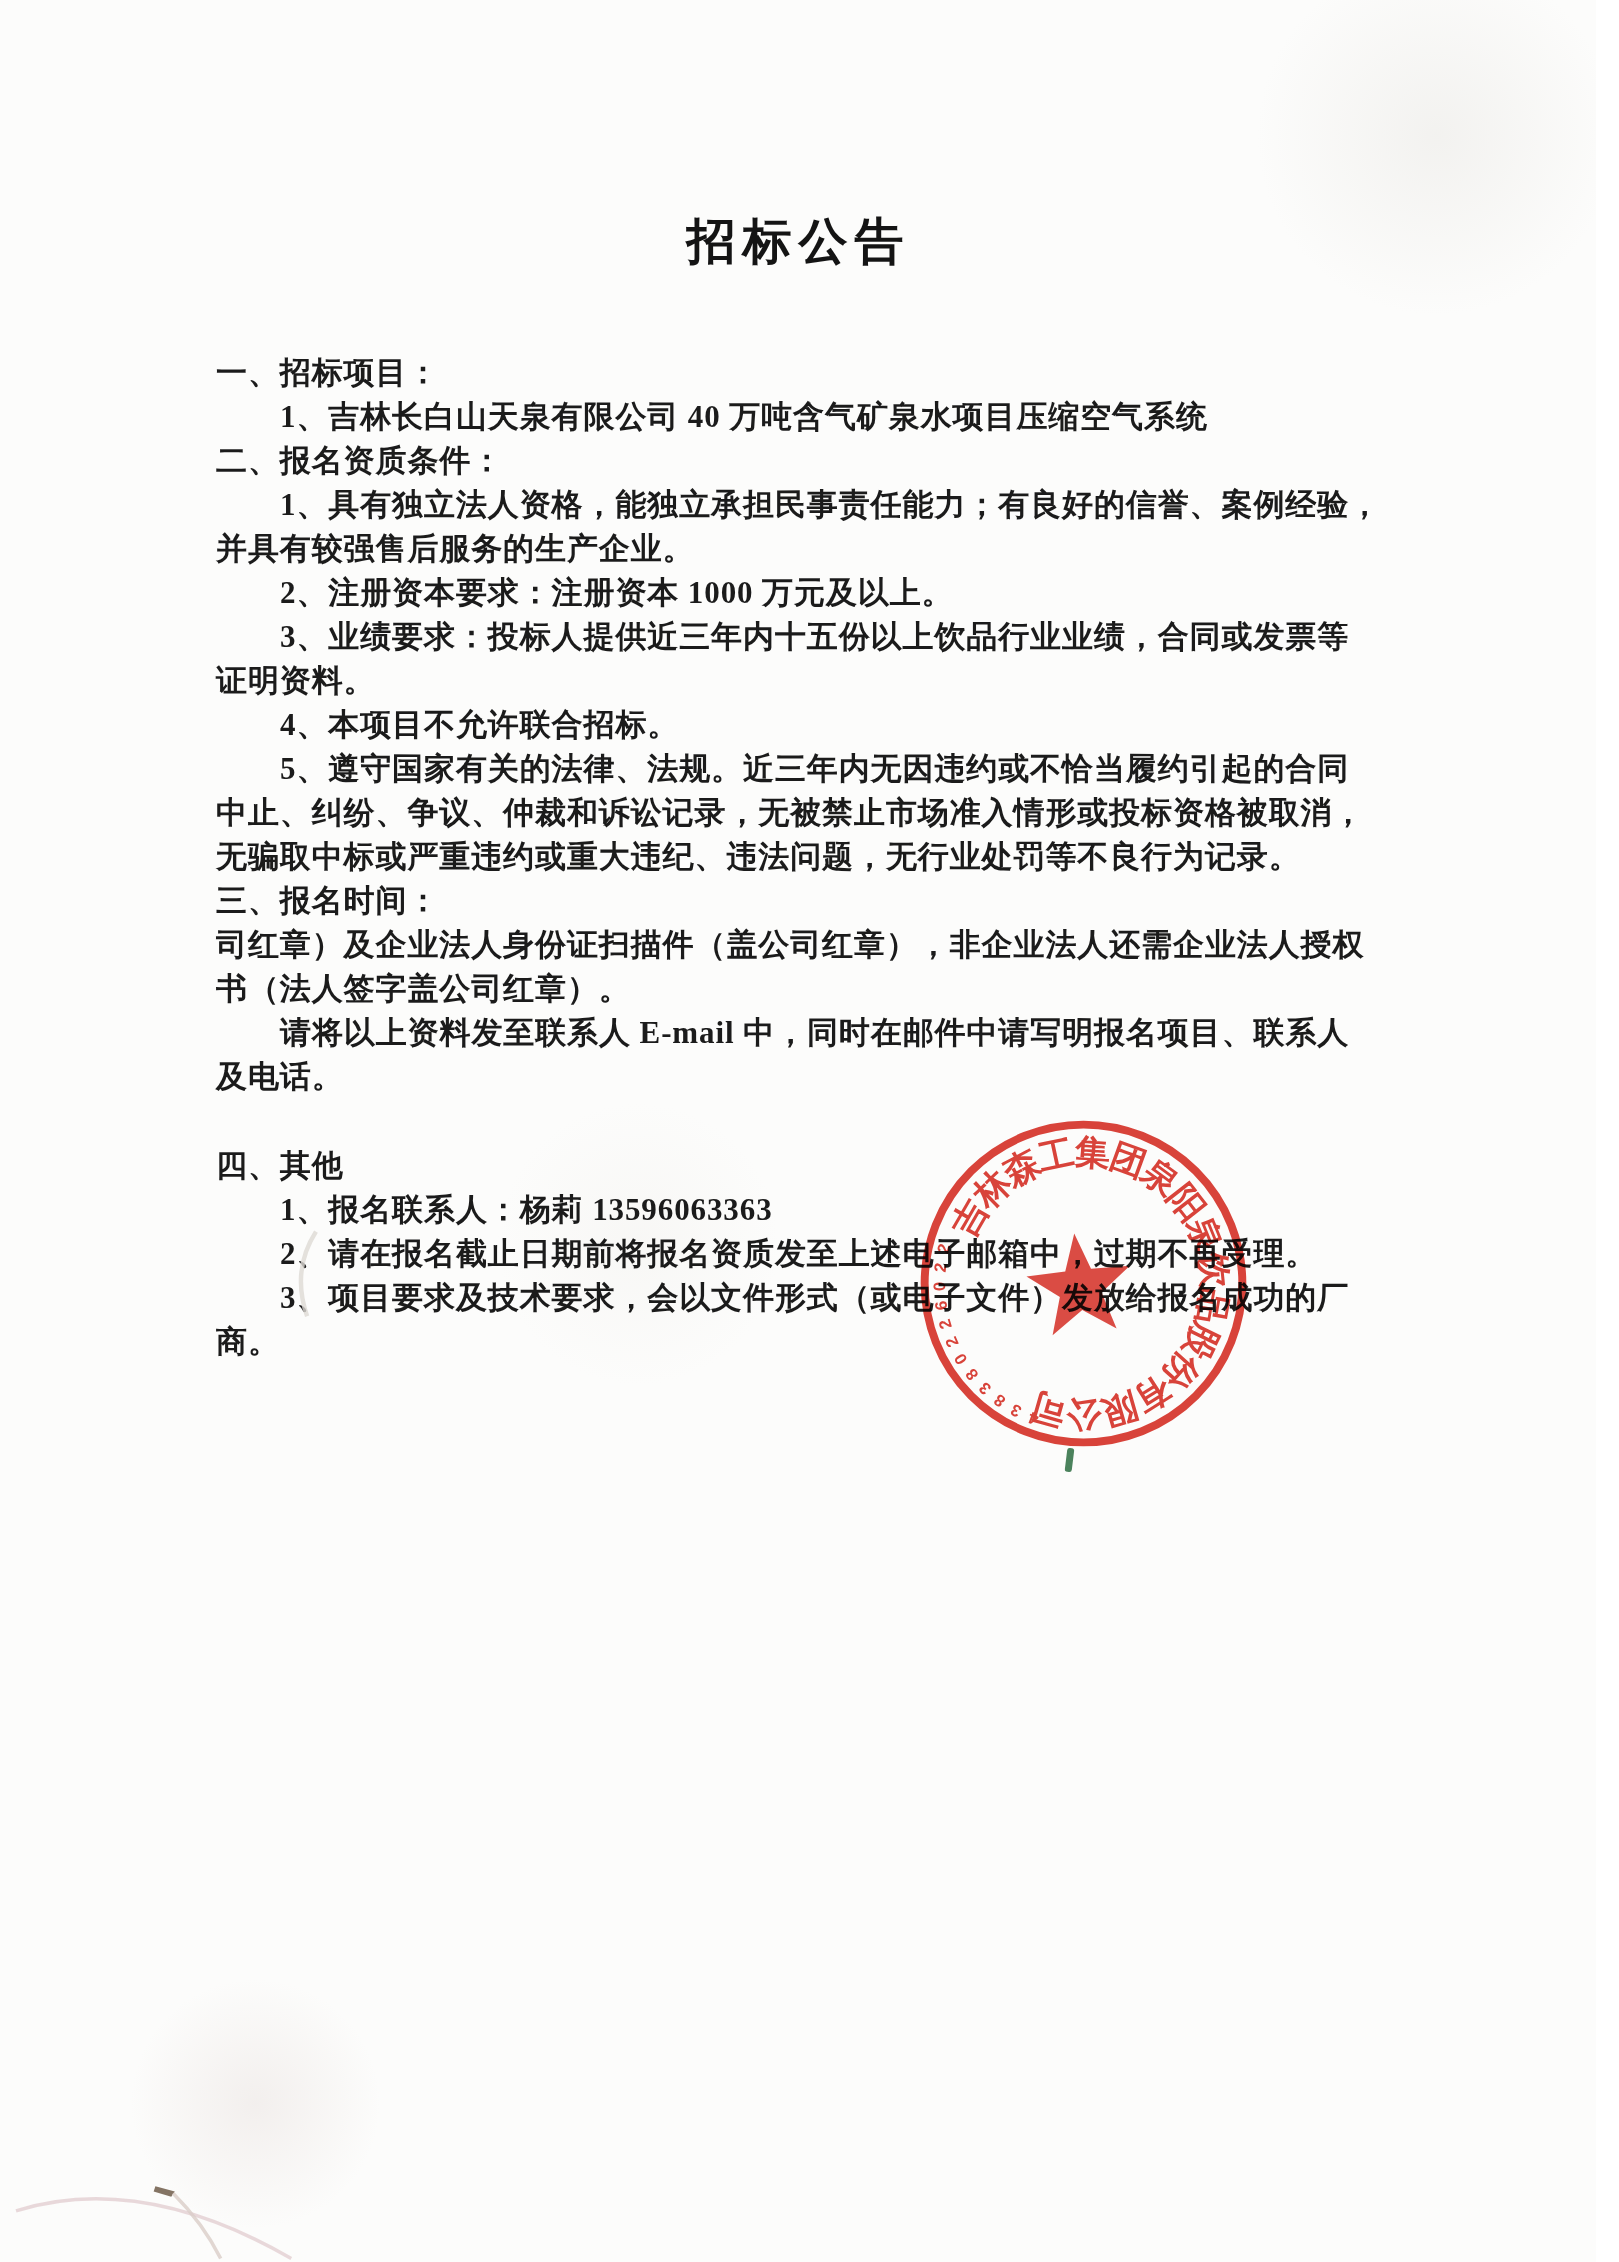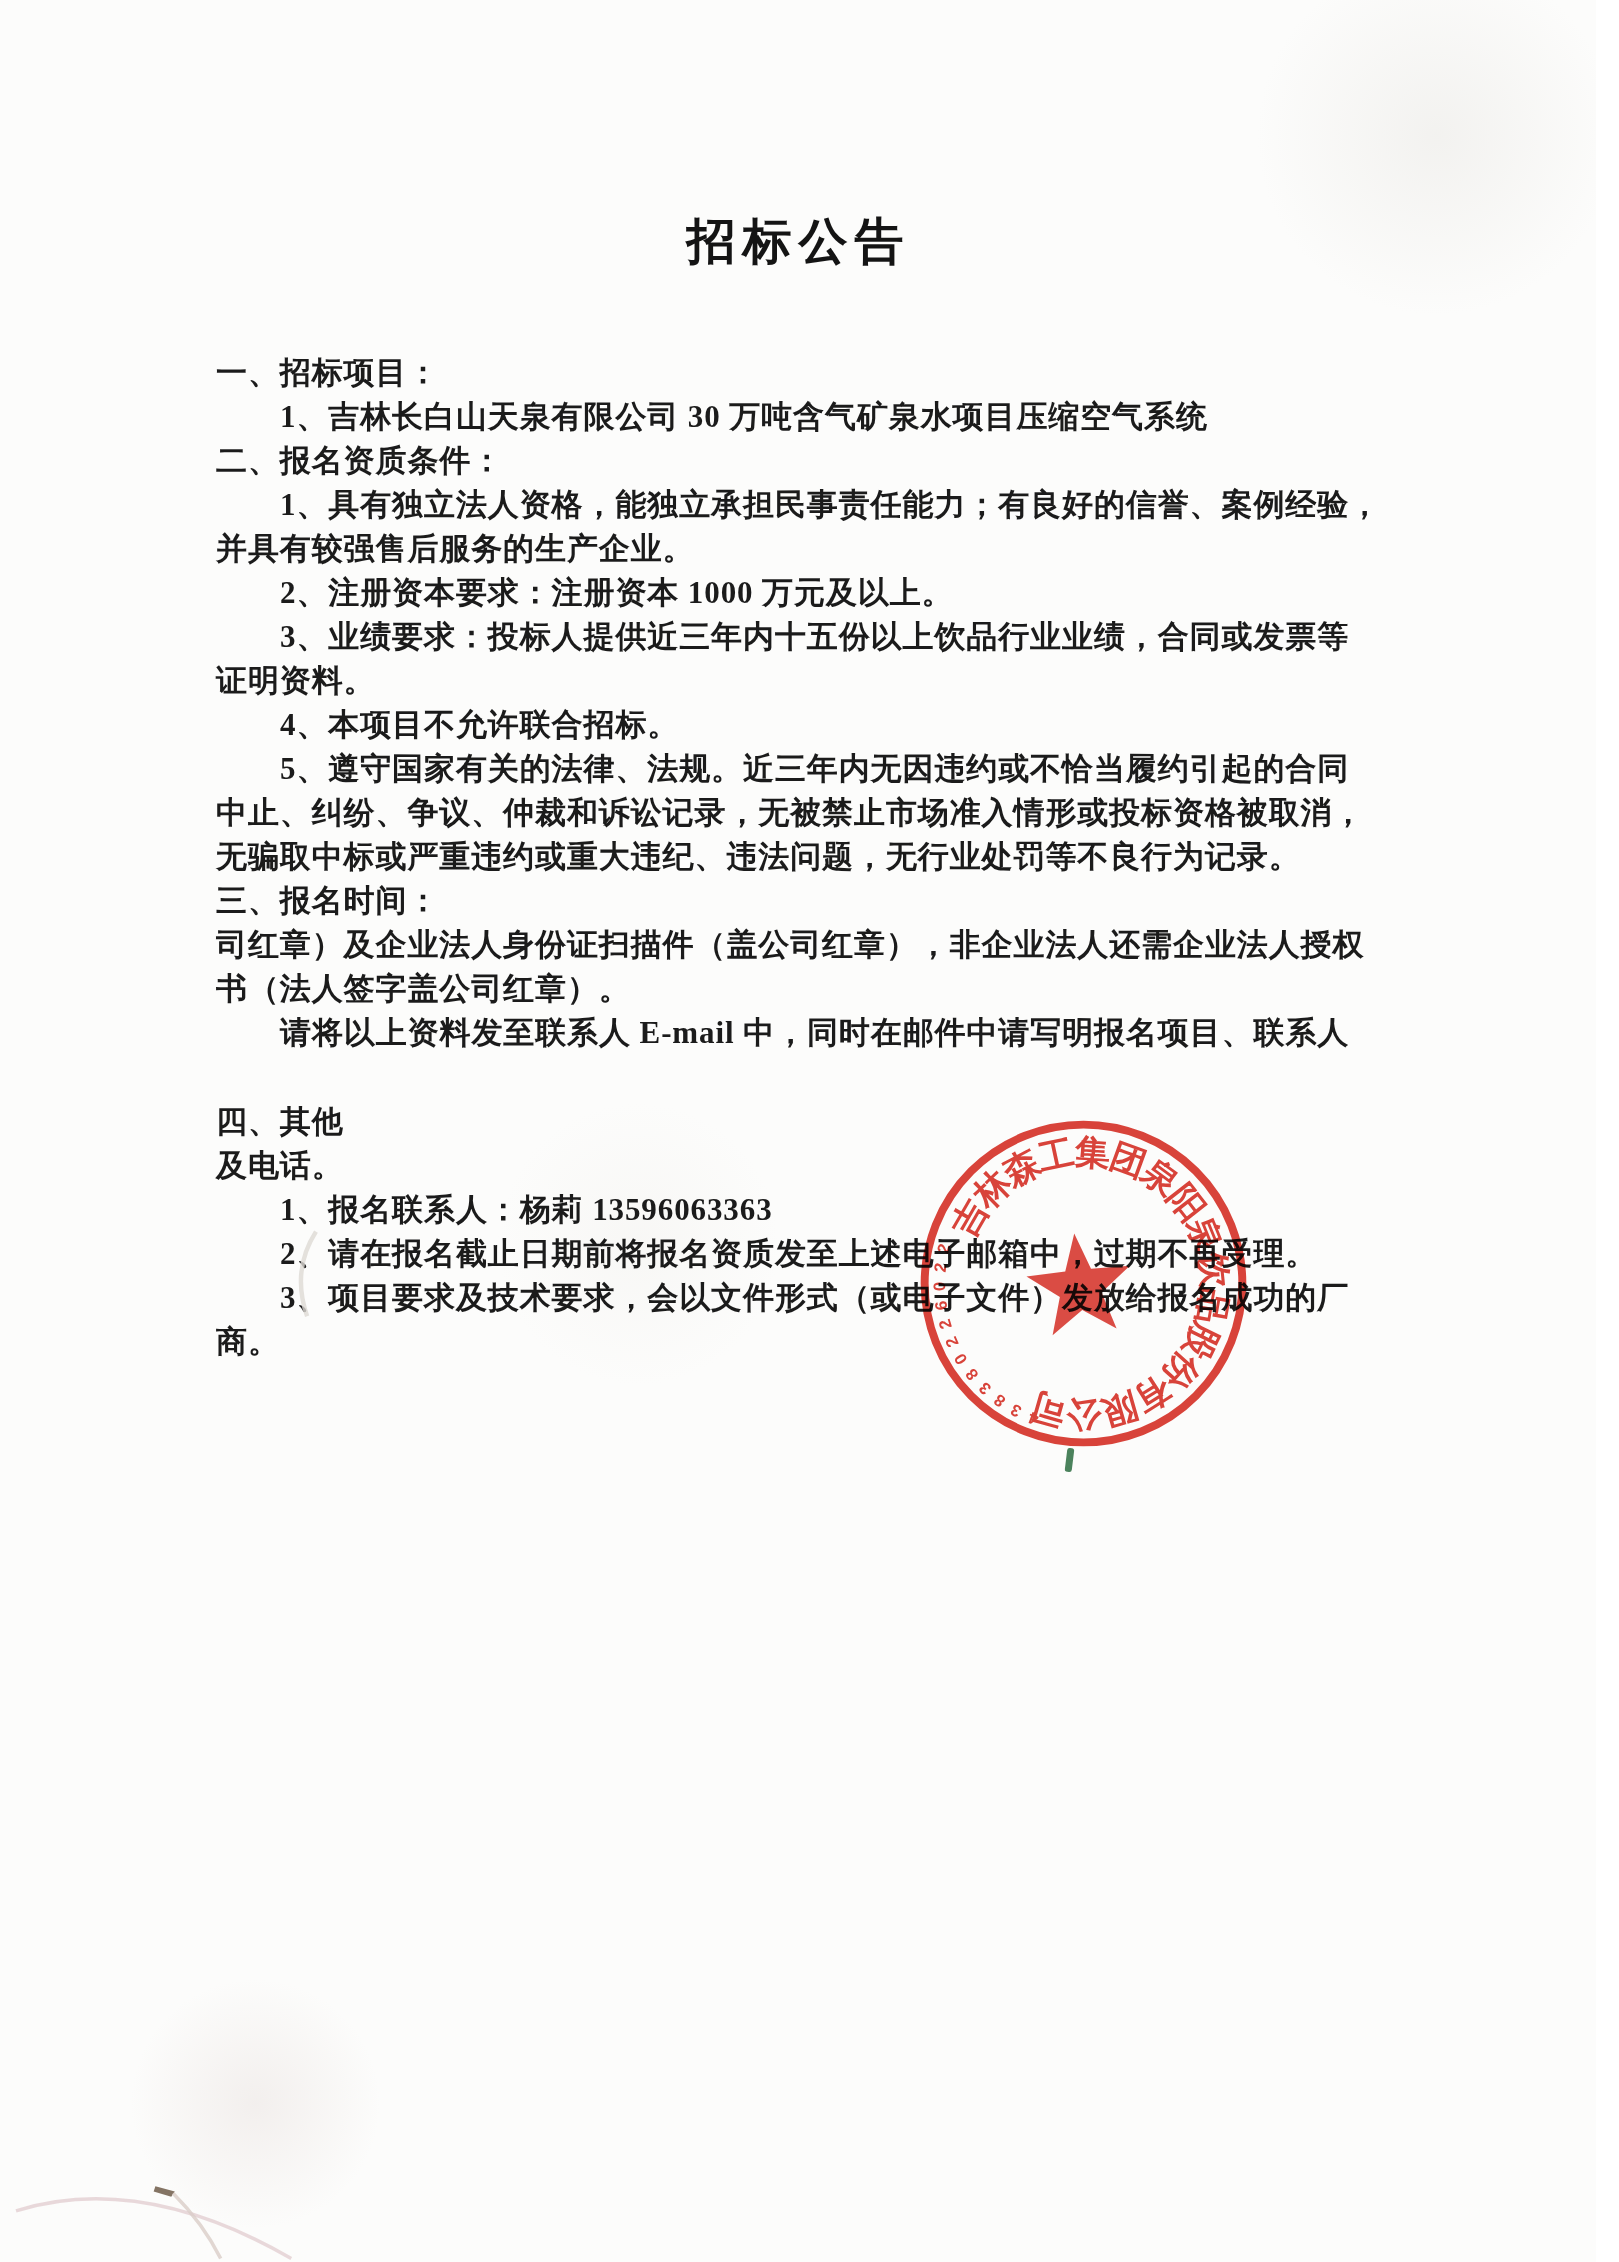--- a/index.html
+++ b/index.html
@@ -61,37 +61,37 @@
 </style>
 </head>
 <body>
 
 <div class="page">
 
   <div class="title">招标公告</div>
 
   <div class="body-text">
     <div class="line l0">一、招标项目：</div>
-    <div class="line l1">1、吉林长白山天泉有限公司 30 万吨含气矿泉水项目压缩空气系统</div>
+    <div class="line l1">1、吉林长白山天泉有限公司 40 万吨含气矿泉水项目压缩空气系统</div>
     <div class="line l0">二、报名资质条件：</div>
     <div class="line l1">1、具有独立法人资格，能独立承担民事责任能力；有良好的信誉、案例经验，</div>
     <div class="line l0">并具有较强售后服务的生产企业。</div>
     <div class="line l1">2、注册资本要求：注册资本 1000 万元及以上。</div>
     <div class="line l1">3、业绩要求：投标人提供近三年内十五份以上饮品行业业绩，合同或发票等</div>
     <div class="line l0">证明资料。</div>
     <div class="line l1">4、本项目不允许联合招标。</div>
     <div class="line l1">5、遵守国家有关的法律、法规。近三年内无因违约或不恰当履约引起的合同</div>
     <div class="line l0">中止、纠纷、争议、仲裁和诉讼记录，无被禁止市场准入情形或投标资格被取消，</div>
     <div class="line l0">无骗取中标或严重违约或重大违纪、违法问题，无行业处罚等不良行为记录。</div>
     <div class="line l0">三、报名时间：</div>
     <div class="line l0">司红章）及企业法人身份证扫描件（盖公司红章），非企业法人还需企业法人授权</div>
     <div class="line l0">书（法人签字盖公司红章）。</div>
     <div class="line l1">请将以上资料发至联系人 E-mail 中，同时在邮件中请写明报名项目、联系人</div>
+    <div class="line l0">及电话。</div>
     <div class="line l0 gap">四、其他</div>
-    <div class="line l0">及电话。</div>
     <div class="line l1">1、报名联系人：杨莉 13596063363</div>
     <div class="line l1">2、请在报名截止日期前将报名资质发至上述电子邮箱中，过期不再受理。</div>
     <div class="line l1">3、项目要求及技术要求，会以文件形式（或电子文件）发放给报名成功的厂</div>
     <div class="line l0">商。</div>
   </div>
 
   <svg class="artifact-svg" viewBox="0 0 1836 2564">
     <path d="M 358 1396 q -28 44 -10 96" fill="none" stroke="#dddad5" stroke-width="5" opacity="0.8"></path>
     <path d="M 18 2506 Q 160 2462 330 2560" fill="none" stroke="#e6d4d6" stroke-width="4" opacity="0.9"></path>
     <path d="M 176 2478 l 22 6 l -4 6 l -20 -6 z" fill="#6e5c49" opacity="0.85"></path>

